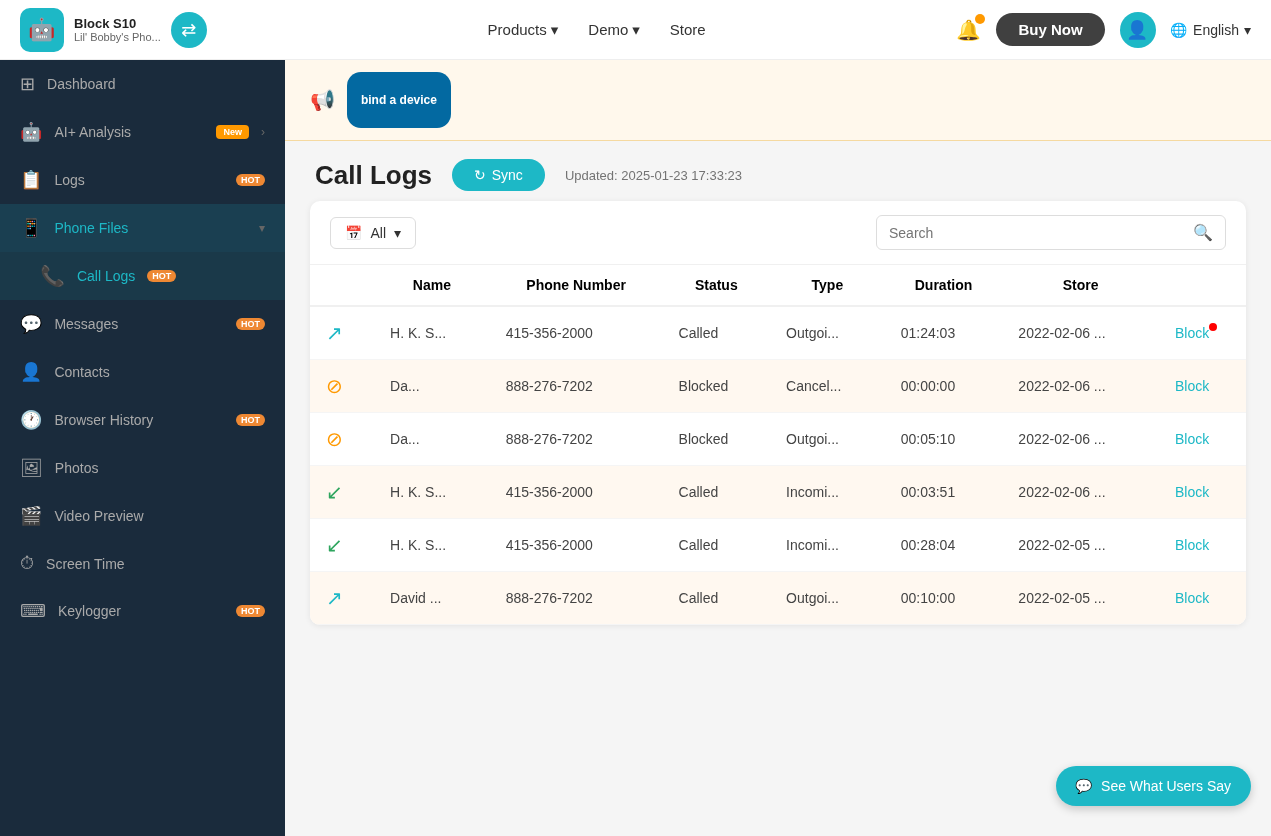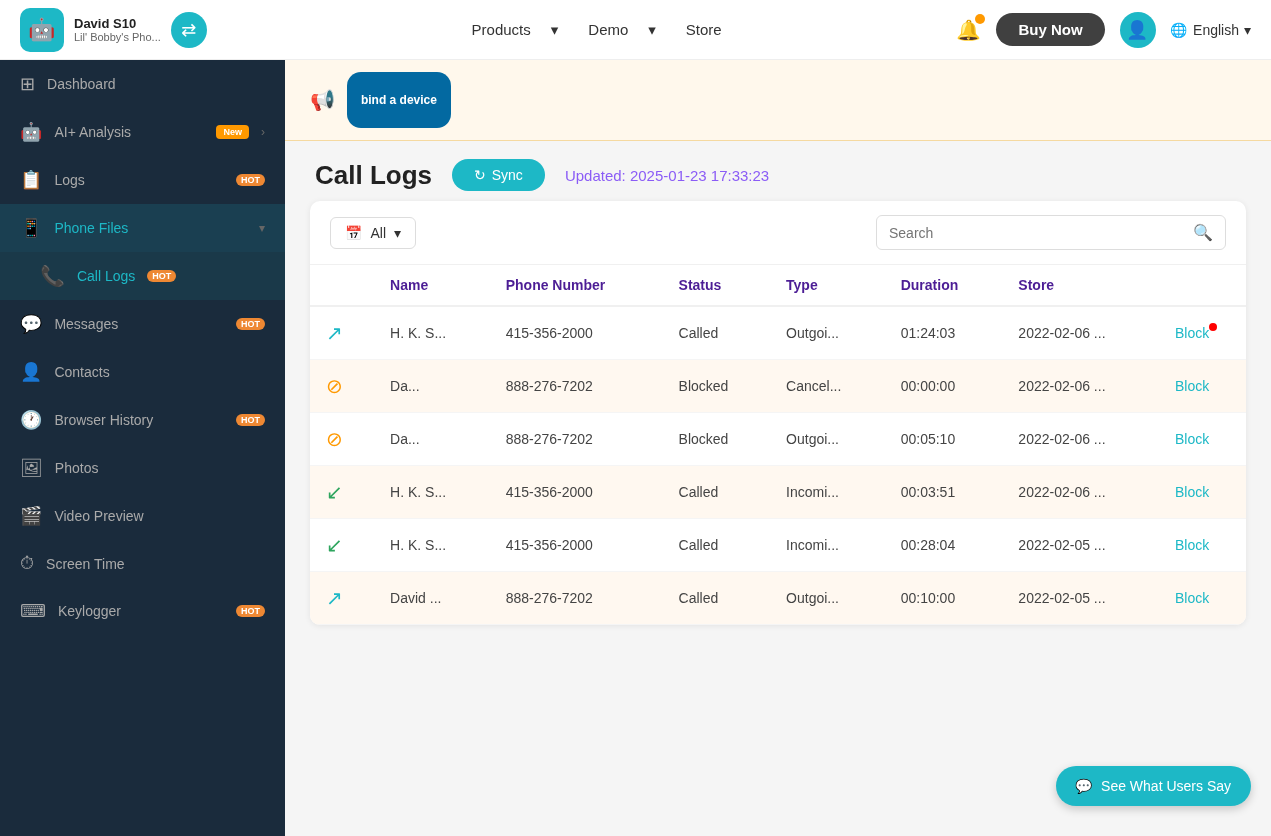--- a/index.html
+++ b/index.html
@@ -32,21 +32,21 @@
     .nav-device-name { font-size: 13px; font-weight: bold; color: #222; }
     .nav-device-sub { font-size: 11px; color: #666; }
     .nav-switch-icon {
       width: 36px; height: 36px;
       background: #1db8c6;
       border-radius: 50%;
       display: flex; align-items: center; justify-content: center;
       color: white; font-size: 18px; cursor: pointer;
     }
     .nav-center { display: flex; align-items: center; gap: 30px; flex: 1; justify-content: center; }
-    .nav-item { font-size: 15px; color: #333; cursor: pointer; display: flex; align-items: center; gap: 20px; }
+    .nav-item { font-size: 15px; color: #333; cursor: pointer; display: flex; align-items: center; gap: 4px; }
     .nav-right { display: flex; align-items: center; gap: 15px; }
     .nav-bell { position: relative; cursor: pointer; font-size: 20px; color: #555; }
     .nav-bell-badge {
       position: absolute; top: -4px; right: -4px;
       width: 10px; height: 10px; background: #f90; border-radius: 50%;
     }
     .buy-now-btn {
       background: #404040;
       color: #fff;
       border: none;
@@ -171,21 +171,21 @@
       color: white;
       border: none;
       border-radius: 22px;
       padding: 8px 22px;
       font-size: 14px;
       cursor: pointer;
       display: flex;
       align-items: center;
       gap: 6px;
     }
-    .updated-text { font-size: 15px; color: #8b5cf6; }
+    .updated-text { font-size: 13px; color: #737373; }
 
     
     .table-container {
       margin: 0 25px 20px;
       background: white;
       border-radius: 10px;
       box-shadow: 0 1px 6px rgba(0,0,0,0.08);
       overflow: hidden;
     }
     .table-toolbar {
@@ -222,24 +222,24 @@
       flex: 1;
       color: #555;
     }
     .search-icon { color: #aaa; font-size: 16px; }
 
     
     table { width: 100%; border-collapse: collapse; }
     thead tr { border-bottom: 2px solid #f0f0f0; }
     thead th {
       padding: 12px 16px;
-      text-align: left;
+      text-align: center;
       font-size: 14px;
       font-weight: 600;
-      color: #4c1d95;
+      color: #000000;
     }
     tbody tr { border-bottom: 1px solid #f5f5f5; }
     tbody tr:nth-child(even) { background: #fff8f0; }
     tbody td {
       padding: 14px 16px;
       font-size: 14px;
       color: #444;
     }
     .call-icon { font-size: 20px; }
     .call-icon.outgoing { color: #1db8c6; }
@@ -279,21 +279,21 @@
     ::-webkit-scrollbar { width: 6px; }
     ::-webkit-scrollbar-thumb { background: #ccc; border-radius: 3px; }
   </style>
 </head>
 <body>
 
 <div class="top-nav">
   <div class="nav-logo-area">
     <div class="nav-logo-icon">🤖</div>
     <div class="nav-device-info">
-      <span class="nav-device-name">David S10</span>
+      <span class="nav-device-name">Block S10</span>
       <span class="nav-device-sub">Lil' Bobby's Pho...</span>
     </div>
     <div class="nav-switch-icon">⇄</div>
   </div>
 
   <div class="nav-center">
     <div class="nav-item">
       <span>Products</span>
       <span>▾</span>
     </div>

